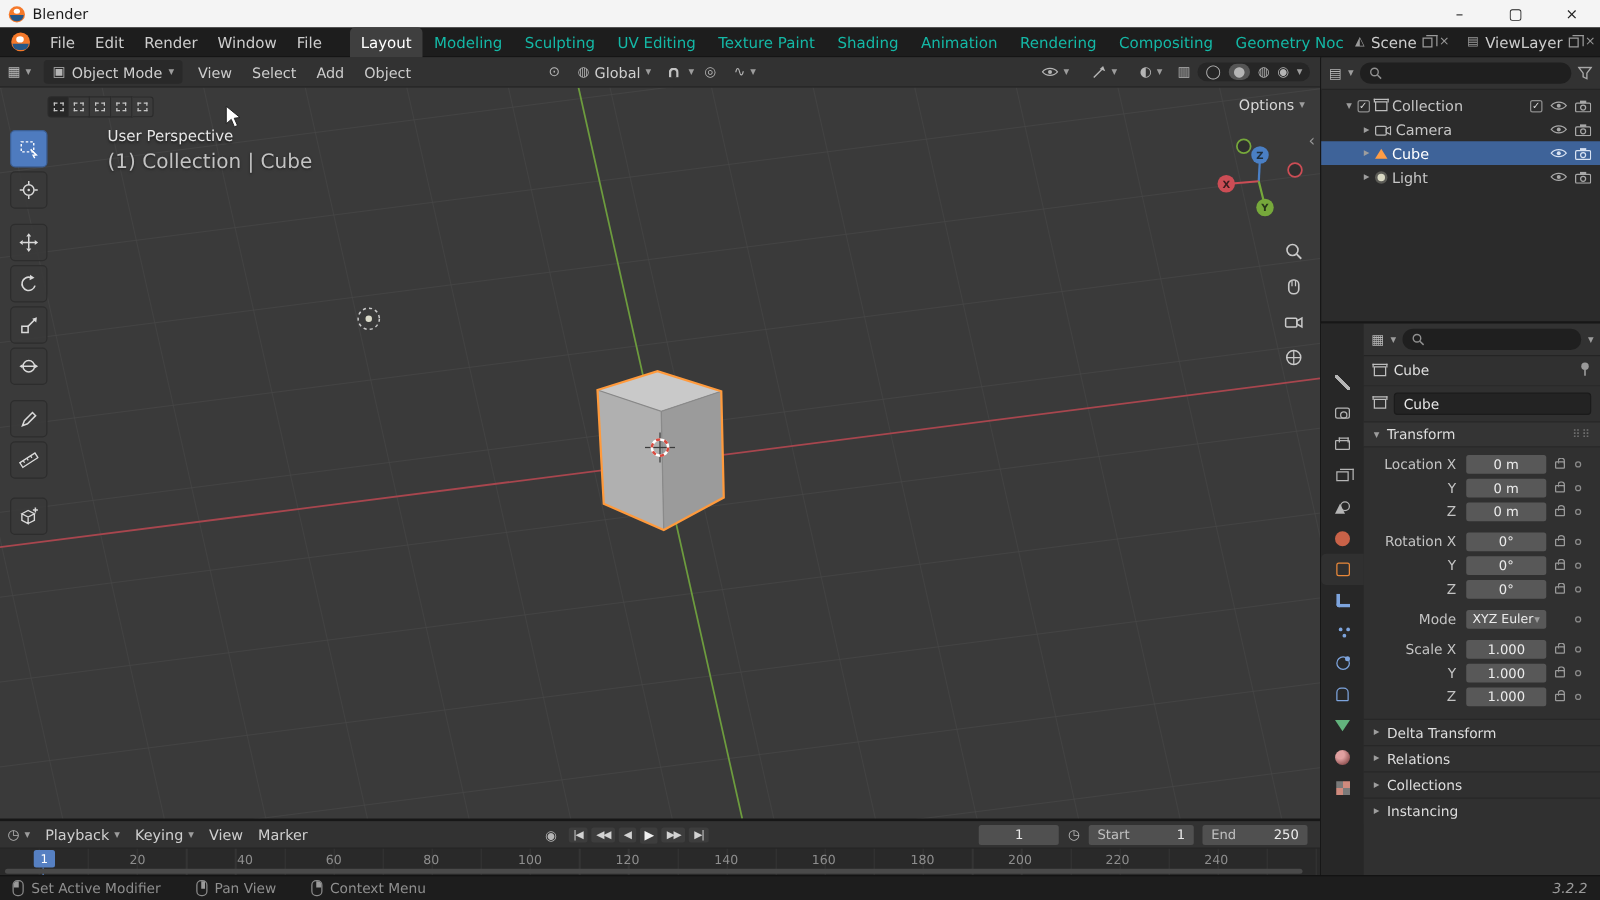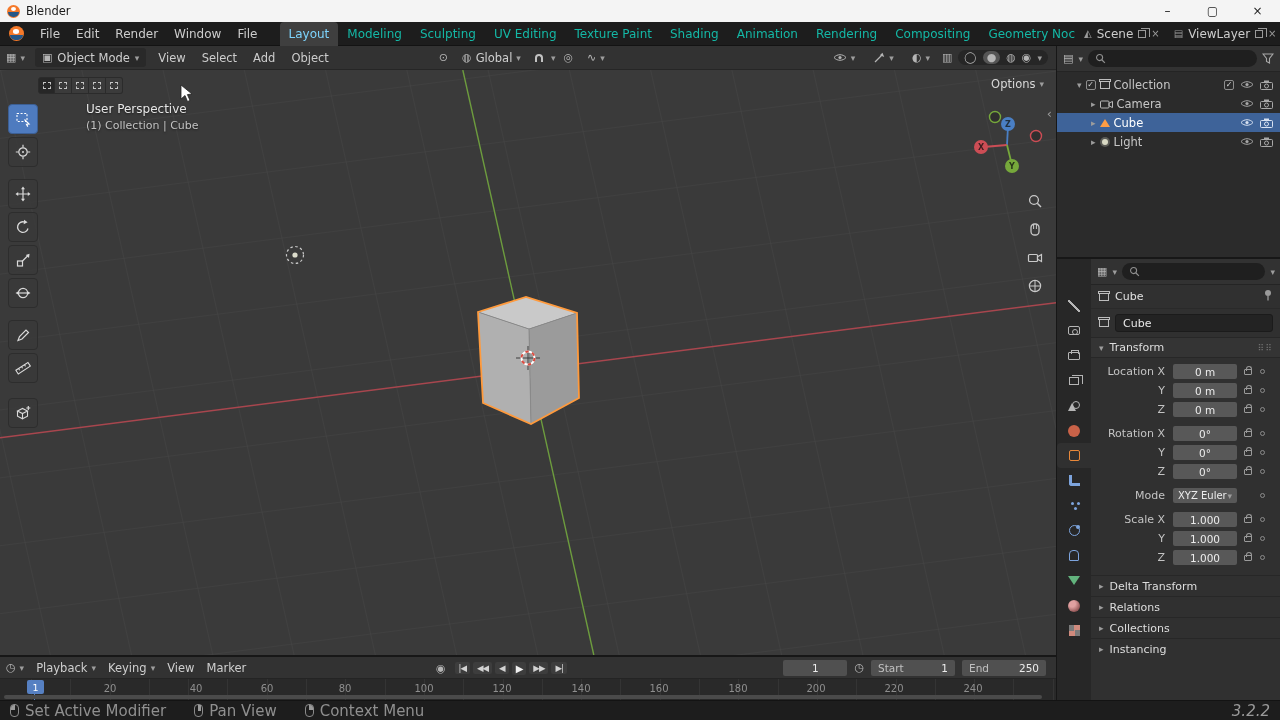--- a/index.html
+++ b/index.html
@@ -17,21 +17,21 @@
   .win-btn { width:45px; height:100%; display:flex; align-items:center; justify-content:center; font-size:12px; color:#222; }
 
   
   #topbar { position:absolute; left:0; top:22px; width:1280px; height:24px; background:#1d1d1d; display:flex; align-items:center; font-size:12px; color:#c9c9c9; border-bottom:1px solid #131313; }
   .b-logo { width:15px; height:15px; border-radius:50%; background:#f5792a; position:relative; margin:0 8px 0 9px; flex:0 0 15px; }
   .b-logo::before { content:""; position:absolute; left:4px; top:3px; width:6px; height:4.5px; background:#fff; border-radius:50%; }
   .b-logo::after { content:""; position:absolute; left:1px; bottom:1px; width:13px; height:5px; background:#265787; border-radius:0 0 8px 8px; }
   .menu-item { padding:0 8px; height:24px; line-height:24px; color:#cdcdcd; }
   .ws-tabs { display:flex; margin-left:14px; height:24px; }
   .ws-tab { padding:0 9px; height:24px; line-height:24px; color:#14b8a6; white-space:nowrap; }
-  .ws-tab.active { background:#3f3f3f; color:#7dd3fc; border-radius:4px 4px 0 0; }
+  .ws-tab.active { background:#3f3f3f; color:#ffffff; border-radius:4px 4px 0 0; }
   .top-widgets { margin-left:auto; display:flex; align-items:center; gap:14px; padding-right:10px; }
   .tw { display:flex; align-items:center; gap:5px; color:#cdcdcd; }
   .tw .g { color:#9a9a9a; font-size:10px; }
   .ic-dup { width:8px; height:8px; border:1px solid #9a9a9a; position:relative; display:inline-block; }
   .ic-dup::after { content:""; position:absolute; left:2px; top:-3px; width:8px; height:8px; border:1px solid #9a9a9a; border-left:none; border-bottom:none; }
 
   
   #vp { position:absolute; left:0; top:46px; width:1056px; height:609px; background:#3a3a3a; }
   .vp-header { position:relative; height:24px; background:#323232; border-bottom:1px solid #262626; display:flex; align-items:center; font-size:11.5px; color:#cfcfcf; z-index:5; }
   .hbtn { display:flex; align-items:center; gap:4px; padding:0 6px; height:24px; }
@@ -51,21 +51,21 @@
   .tool-opts { position:absolute; left:38px; top:31px; display:flex; z-index:4; }
   .seg { width:17px; height:17px; background:#3b3b3b; border:1px solid #2b2b2b; border-left:none; display:flex; align-items:center; justify-content:center; }
   .seg:first-child { border-left:1px solid #2b2b2b; border-radius:3px 0 0 3px; background:#272727; }
   .seg:last-child { border-radius:0 3px 3px 0; }
   .seg i { width:8px; height:7px; border:1px dashed #c6c6c6; display:block; }
   .vp-options { position:absolute; right:12px; top:31px; color:#d8d8d8; font-size:11.5px; z-index:4; display:flex; gap:4px; align-items:center; }
   .vp-collapse { position:absolute; right:4px; top:60px; color:#9a9a9a; font-size:13px; z-index:4; }
 
   .vp-overlay { position:absolute; left:86px; top:56px; z-index:3; text-shadow:0 1px 2px rgba(0,0,0,.5); }
   .vp-overlay .l1 { font-size:12px; color:#e6e6e6; }
-  .vp-overlay .l2 { font-size:11px; color:#c2c2c2; margin-top:3px; }
+  .vp-overlay .l2 { font-size:16px; color:#c2c2c2; margin-top:3px; }
 
   
   .toolbar { position:absolute; left:8px; top:58px; display:flex; flex-direction:column; z-index:4; }
   .tool-btn { width:30px; height:30px; background:rgba(58,58,58,.92); border:1px solid #2d2d2d; border-radius:4px; margin-bottom:3px; display:flex; align-items:center; justify-content:center; }
   .tool-btn.active { background:#4e7bbf; border-color:#3c5f94; }
   .gap9 { margin-top:9px; } .gap12 { margin-top:12px; }
 
   
   .nav-gizmo { position:absolute; left:972px; top:62px; z-index:4; }
   .side-btn { position:absolute; left:1022px; width:26px; height:26px; display:flex; align-items:center; justify-content:center; z-index:4; }
@@ -147,21 +147,21 @@
   .f-se .lbl { color:#c0c0c0; }
   .tl-ruler { position:relative; height:21px; background:#292929;
     background-image:repeating-linear-gradient(90deg, rgba(255,255,255,.05) 0 1px, transparent 1px 39.3px);
     background-position:31px 0; font-size:10px; color:#8e8e8e; }
   .tick { position:absolute; top:4px; transform:translateX(-50%); }
   .playhead { position:absolute; left:27px; top:1px; width:17px; height:14px; background:#5680c2; border-radius:2px; color:#fff; font-size:9.5px; display:flex; align-items:center; justify-content:center; }
   .playhead::after { content:""; position:absolute; left:7px; top:14px; width:1px; height:7px; background:#5680c2; }
   .tl-scroll { position:absolute; left:4px; right:14px; bottom:1px; height:4px; background:#4a4a4a; border-radius:2px; }
 
   
-  #statusbar { position:absolute; left:0; top:700px; width:1280px; height:20px; background:#1d1d1d; border-top:1px solid #131313; display:flex; align-items:center; color:#8f8f8f; font-size:15px; padding:0 10px; }
+  #statusbar { position:absolute; left:0; top:700px; width:1280px; height:20px; background:#1d1d1d; border-top:1px solid #131313; display:flex; align-items:center; color:#8f8f8f; font-size:11px; padding:0 10px; }
   .hint { display:flex; align-items:center; margin-right:28px; }
   .mouse { display:inline-block; width:9px; height:13px; border:1px solid #8a8a8a; border-radius:4px; position:relative; margin-right:6px; }
   .mouse::before { content:""; position:absolute; background:#9a9a9a; }
   .mouse.left::before { left:0; top:0; width:4px; height:5px; border-radius:3px 0 0 0; }
   .mouse.mid::before { left:3px; top:0; width:3px; height:6px; }
   .mouse.right::before { right:0; top:0; width:4px; height:5px; border-radius:0 3px 0 0; }
   .version { margin-left:auto; color:#9a9a9a;font-style:italic; }
 </style>
 </head>
 <body>

